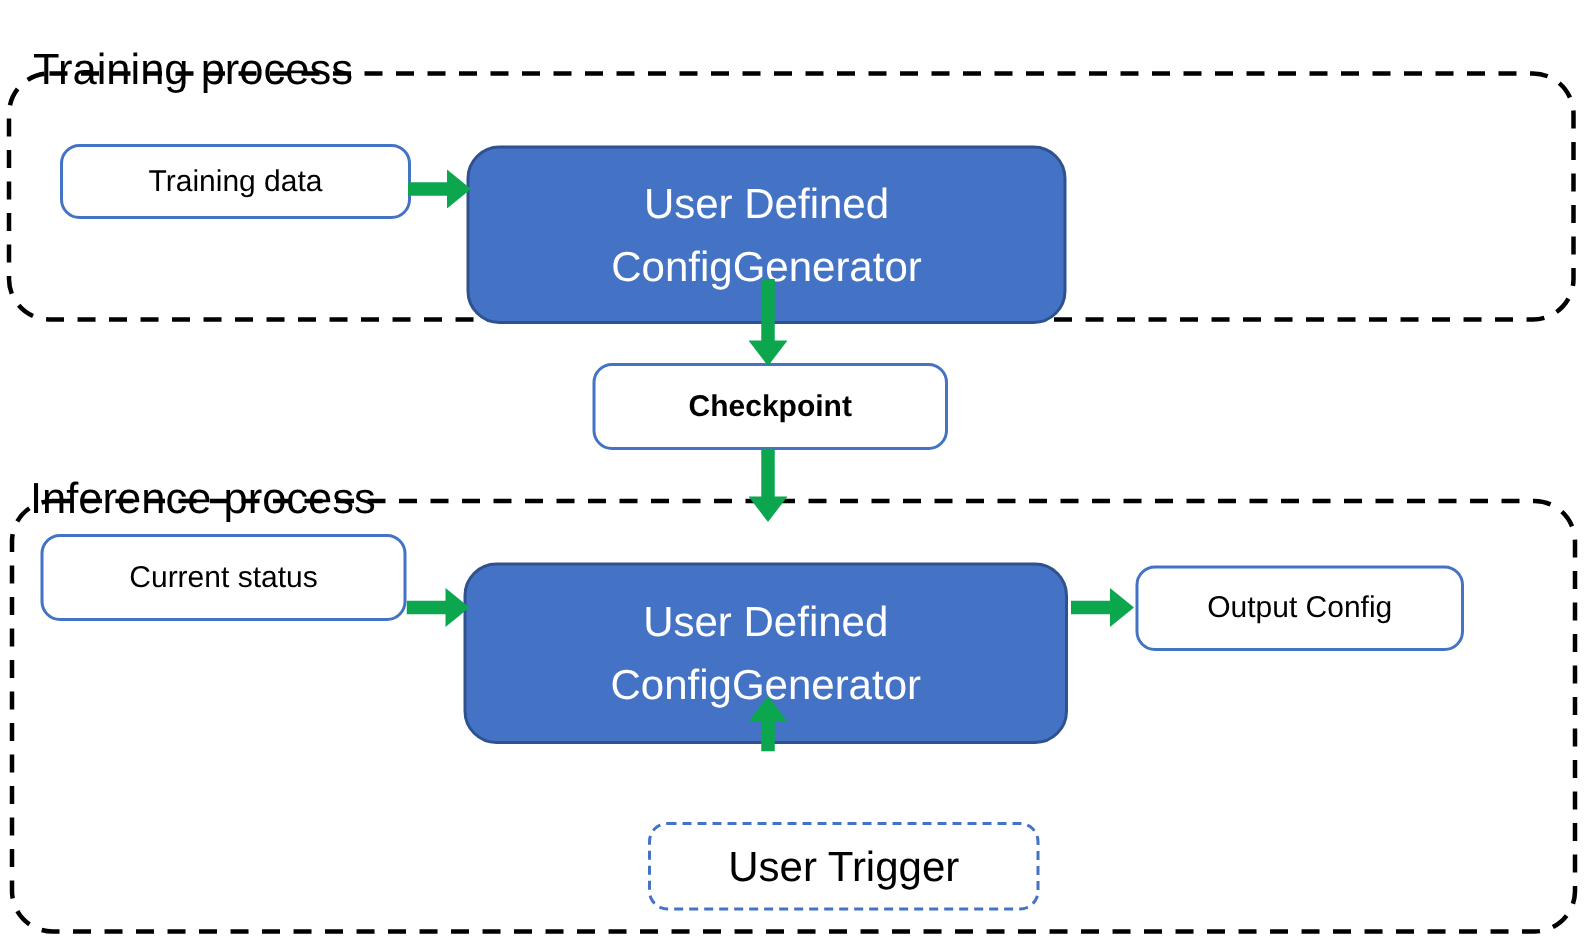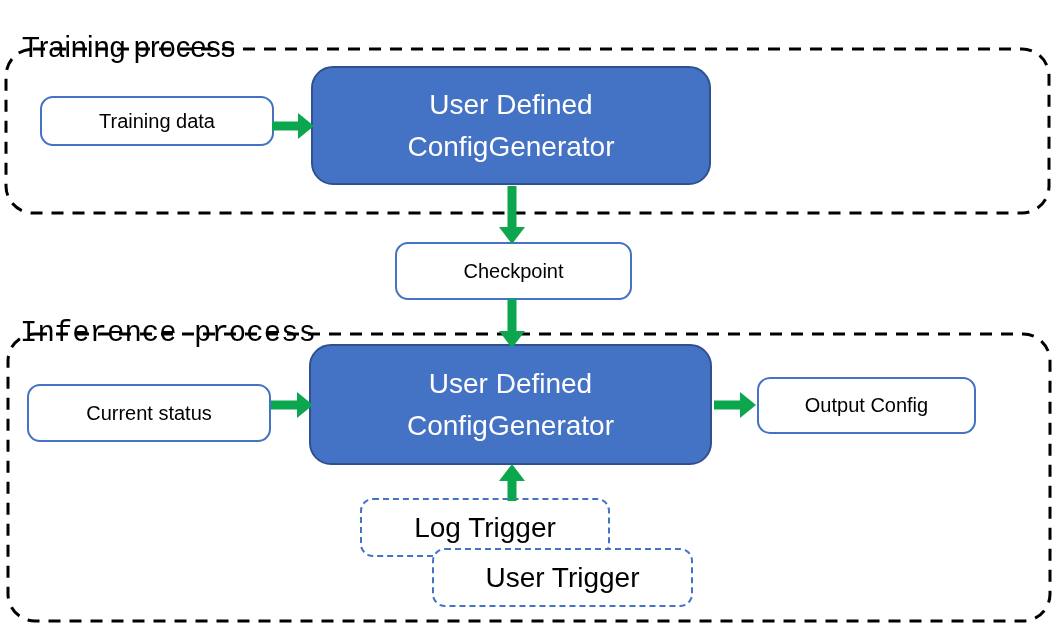--- a/index.html
+++ b/index.html
@@ -43,20 +43,21 @@
     background: var(--generator-fill, #4472C4);
     border: 2.5px solid var(--generator-border, #2F528F);
     border-radius: 22px;
     font-size: 28px;
     line-height: 1.5;
     color: var(--text-light, #fff);
     text-align: center;
     white-space: pre-line;
     box-sizing: border-box;
     z-index: 2;
+    margin-top: 31px;
   }
   .trigger {
     position: absolute;
     display: flex;
     align-items: center;
     justify-content: center;
     background: #ffffff;
     border: 2.5px dashed var(--trigger-border, #4472C4);
     border-radius: 13px;
     font-size: 28px;
@@ -66,49 +67,48 @@
   }
   .arrow { position: absolute; color: var(--arrow, #0CA64F); z-index: 4; }
   .arrow svg { display: block; }
 </style>
 </head>
 <body>
 
 <div class="canvas">
 
   <div class="section-label" style="left:22px; top:4px;">Training process</div>
-  <div class="section-label" style="left:20px; top:290px;font-family:Liberation Mono, monospace;">Inference process</div>
+  <div class="section-label" style="left:20px; top:290px;">Inference process</div>
 
   <div class="dashed-container" style="left:4px; top:47px; width:1047px; height:168px;">
     <svg viewBox="0 0 1047 168">
       <rect x="2" y="2" width="1043" height="164" rx="27" fill="none" stroke="currentColor" stroke-width="3" stroke-dasharray="12 9"></rect>
     </svg>
   </div>
 
   <div class="dashed-container" style="left:6px; top:332px; width:1046px; height:291px;">
     <svg viewBox="0 0 1046 291">
       <rect x="2" y="2" width="1042" height="287" rx="27" fill="none" stroke="currentColor" stroke-width="3" stroke-dasharray="12 9"></rect>
     </svg>
   </div>
 
   <div class="node" style="left:40px; top:96px; width:234px; height:50px;">Training data</div>
 
   <div class="generator" style="left:311px; top:66px; width:400px; height:119px;">User Defined
 ConfigGenerator</div>
 
-  <div class="node" style="left:395px; top:242px; width:237px; height:58px;">Checkpoint</div>
+  <div class="node" style="left:395px; top:242px; width:237px; height:58px;font-weight:bold;">Checkpoint</div>
 
-  <div class="node" style="left:27px; top:384px; width:244px; height:58px;">Current status</div>
+  <div class="node" style="left:27px; top:356px; width:244px; height:58px;">Current status</div>
 
   <div class="generator" style="left:309px; top:344px; width:403px; height:121px;">User Defined
 ConfigGenerator</div>
 
   <div class="node" style="left:757px; top:377px; width:219px; height:57px;">Output Config</div>
 
-  <div class="trigger" style="left:360px; top:498px; width:250px; height:59px; z-index:2;">Log Trigger</div>
 
   <div class="trigger" style="left:432px; top:548px; width:261px; height:59px; z-index:3;">User Trigger</div>
 
   <div class="arrow" style="left:272px; top:113px;">
     <svg width="42" height="26" viewBox="0 0 42 26">
       <rect x="0" y="8.5" width="27" height="9" fill="currentColor"></rect>
       <polygon points="26,0 42,13 26,26" fill="currentColor"></polygon>
     </svg>
   </div>
 

